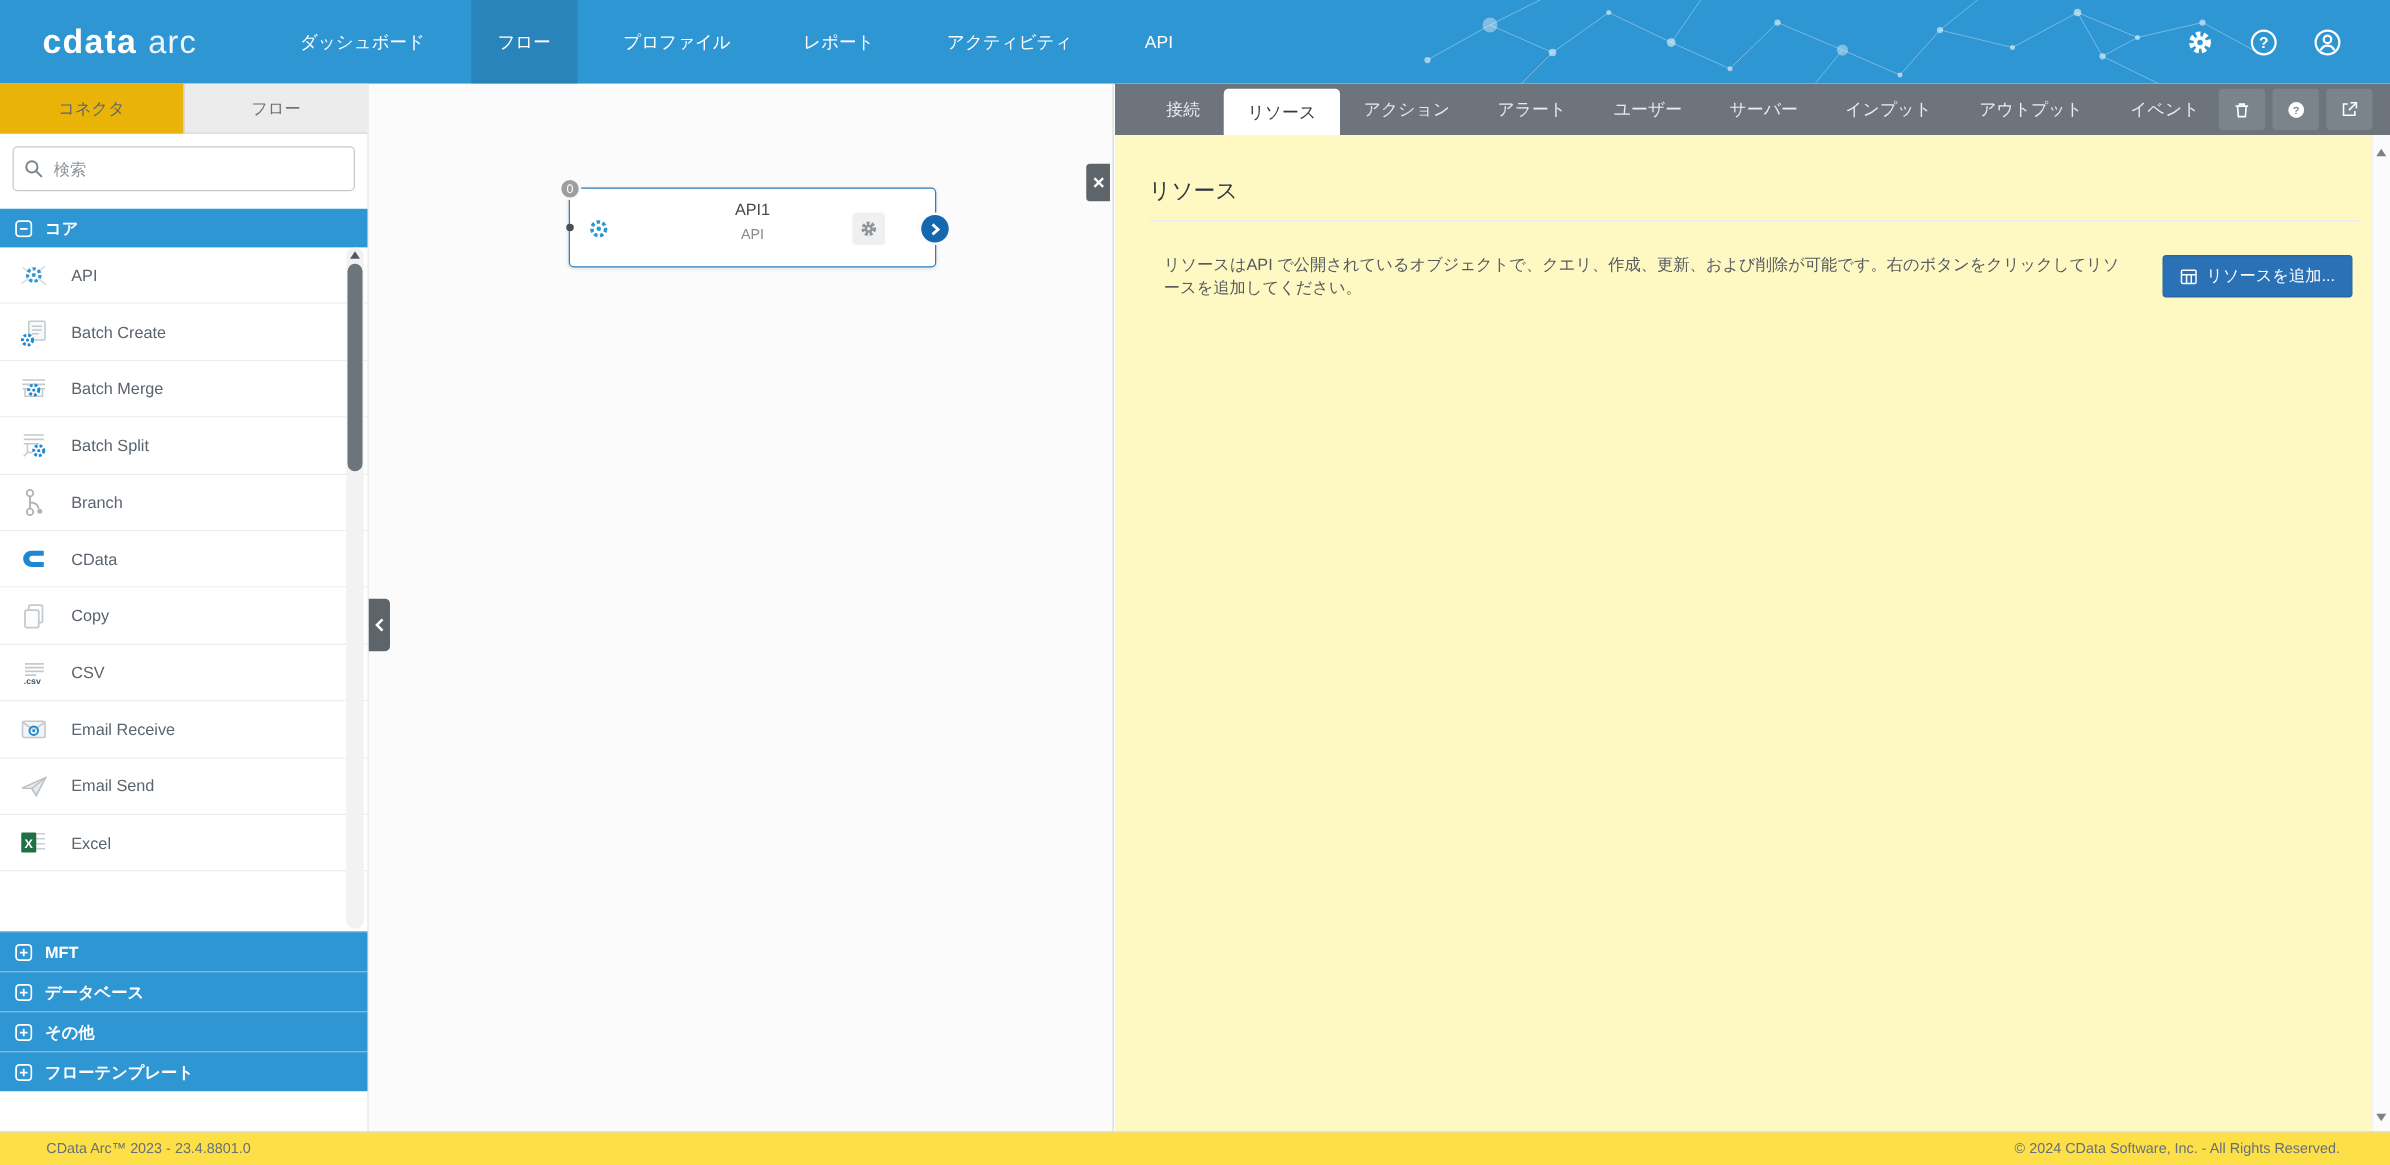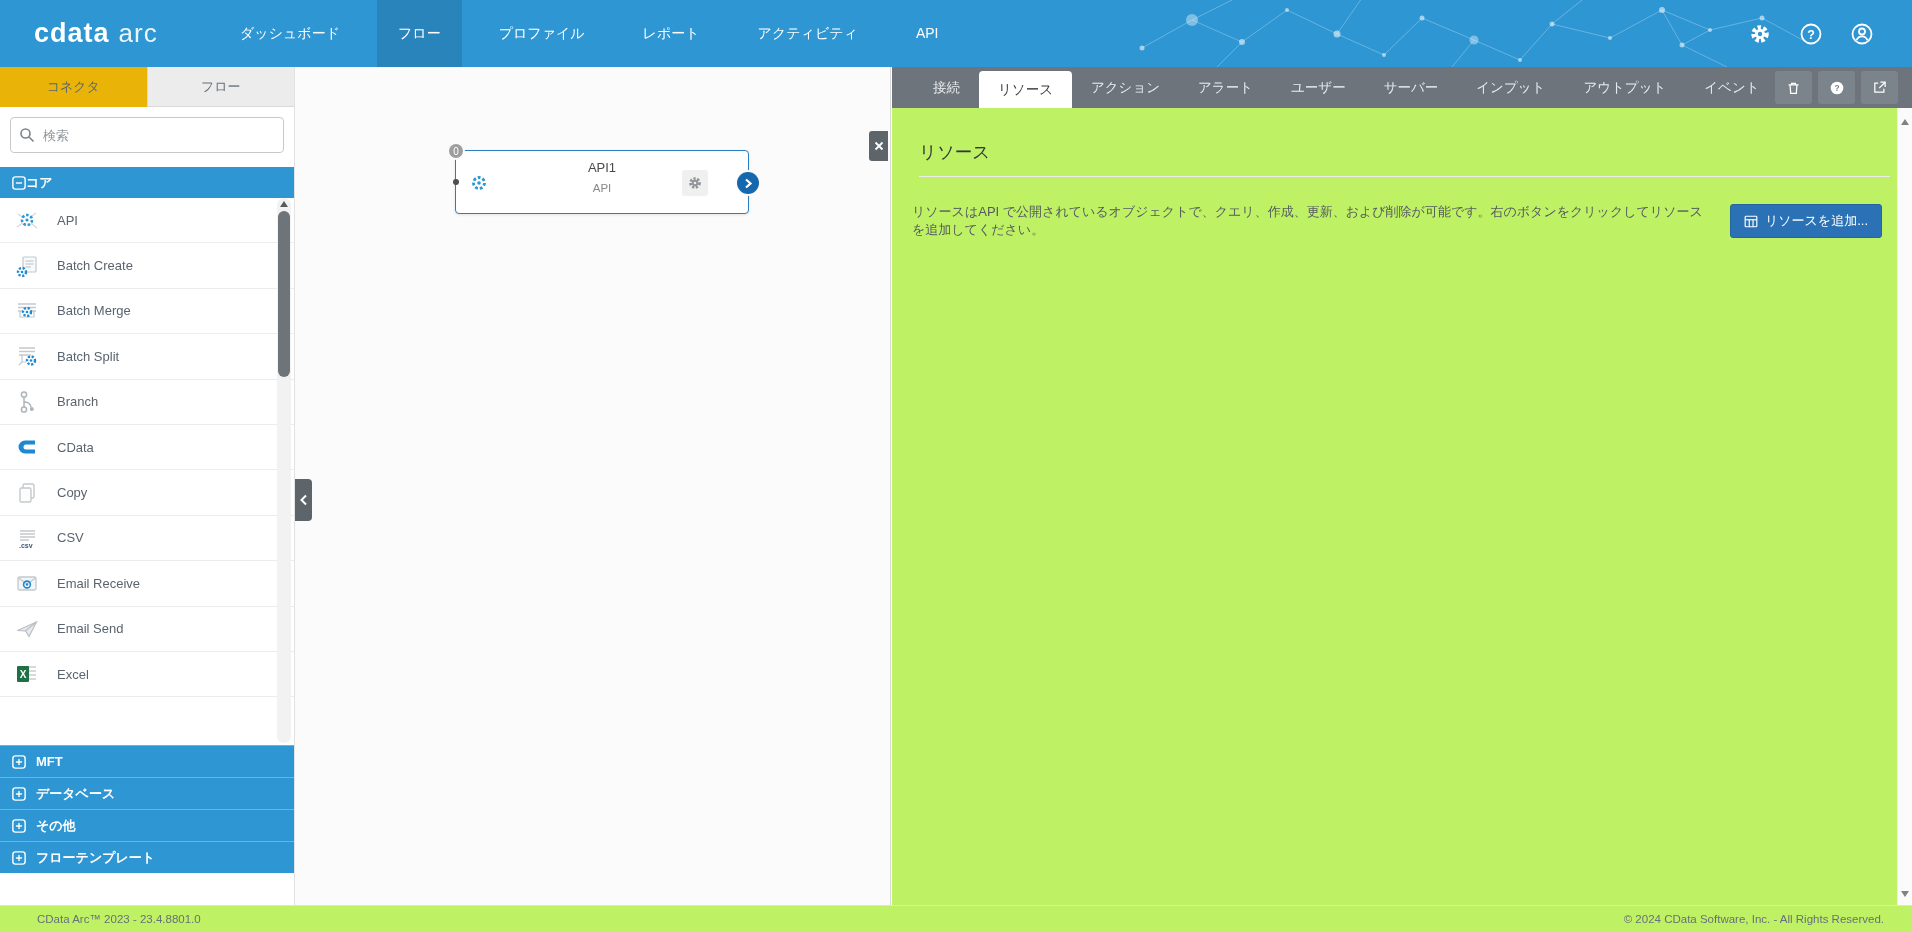--- a/index.html
+++ b/index.html
@@ -21,21 +21,21 @@
   
   #sidebar { position:absolute; left:0; top:67px; width:295px; height:838px; background:#fff; border-right:1px solid #e2e2e2; }
   #side-tabs { display:flex; height:40px; }
   .side-tab { flex:1; text-align:center; line-height:40px; font-size:13px; color:#5b6770; cursor:pointer; background:#eab308; }
   .side-tab.inactive { background:#ececec; border-bottom:1px solid #d9d9d9; border-left:1px solid #d9d9d9; color:#68727a; }
   #search-wrap { padding:10px 10px 14px 10px; position:relative; }
   #search-input { width:100%; height:36px; border:1px solid #c9c9c9; border-radius:4px; padding:0 10px 0 32px;
     font-size:13px; color:#444; outline:none; font-family:inherit; background:#fff; }
   #search-input::placeholder { color:#8d959b; }
   #search-icon { position:absolute; left:19px; top:20px; width:16px; height:16px; }
-  .section-head { height:31px; background:#2E96D3; color:#fff; display:flex; align-items:center; gap:0;
+  .section-head { height:31px; background:#2E96D3; color:#fff; display:flex; align-items:center; gap:10px;
     padding-left:12px; font-size:13px; font-weight:bold; cursor:pointer; }
   #connector-list { height:545px; overflow:hidden; }
   .citem { height:45.4px; display:flex; align-items:center; gap:17px; padding-left:13px;
     border-bottom:1px solid #ececec; background:#fff; cursor:pointer; }
   .clabel { font-size:13px; color:#5a646e; }
   .cicon { width:27px; height:27px; display:inline-flex; align-items:center; justify-content:center; }
   #cat-gap { height:2px; }
   .cat-row { height:32px; background:#2E96D3; display:flex; align-items:center; gap:10px; padding-left:12px;
     border-top:1px solid rgba(255,255,255,.28); color:#fff; font-size:13px; font-weight:bold; cursor:pointer; }
   
@@ -58,43 +58,43 @@
   #node-title { font-size:13px; color:#4a4a4a; }
   #node-subtitle { font-size:11.5px; color:#8a8a8a; margin-top:7px; }
   #node-gear { position:absolute; right:40px; top:19px; width:26px; height:26px; background:#f0f0f0; border-radius:3px;
     display:flex; align-items:center; justify-content:center; cursor:pointer; }
   #node-next { position:absolute; right:-11px; top:21px; width:22px; height:22px; background:#1568AE; border-radius:50%;
     display:flex; align-items:center; justify-content:center; cursor:pointer; box-shadow:0 0 0 2px #fbfbfb; }
   #canvas-close { position:absolute; right:2px; top:64px; width:19px; height:30px; background:#5d656b;
     border-radius:3px 0 0 3px; display:flex; align-items:center; justify-content:center; cursor:pointer; }
 
   
-  #panel { position:absolute; left:892px; top:67px; width:1020px; height:838px; background:#bef264; }
+  #panel { position:absolute; left:892px; top:67px; width:1020px; height:838px; background:#fef9c3; }
   #panel-tabbar { position:relative; height:41px; background:#6D747B; display:flex; align-items:stretch; padding-left:22px; }
   .ptab { padding:0 19px; line-height:41px; font-size:13.5px; color:#e9ecef; cursor:pointer; white-space:nowrap; }
   .ptab.active { background:#fff; color:#32383e; border-radius:4px 4px 0 0; margin-top:4px; line-height:37px; }
   #panel-tools { position:absolute; right:14px; top:4px; display:flex; gap:6px; }
   .ptool { width:37px; height:33px; background:#7b838b; border-radius:3px; border:none;
     display:flex; align-items:center; justify-content:center; cursor:pointer; }
   #panel-heading { margin:32px 30px 0 27px; font-size:17.5px; color:#31383e; font-weight:500; }
   #panel-rule { margin:12px 22px 0 27px; border-bottom:1px solid #ececec; }
-  #panel-introrow { margin:26px 30px 0 20px; display:flex; align-items:center; justify-content:space-between; gap:24px; }
+  #panel-introrow { margin:26px 30px 0 39px; display:flex; align-items:center; justify-content:space-between; gap:24px; }
   #panel-desc { font-size:13px; color:#555a5f; }
   #add-resource-btn { background:#2A72B5; border:1px solid #26669f; border-radius:3px; color:#fff; font-size:13px;
     padding:7px 13px; display:flex; align-items:center; gap:7px; cursor:pointer; white-space:nowrap; font-family:inherit; }
   #panel-scroll { position:absolute; right:0; top:41px; width:15px; height:797px; background:#fbfbfb; border-left:1px solid #f0f0f0; }
   #panel-scroll .up { position:absolute; top:11px; left:3px; width:0; height:0;
     border-left:4px solid transparent; border-right:4px solid transparent; border-bottom:6px solid #7d8287; }
   #panel-scroll .down { position:absolute; bottom:8px; left:3px; width:0; height:0;
     border-left:4px solid transparent; border-right:4px solid transparent; border-top:6px solid #7d8287; }
 
   
-  #footer { position:absolute; left:0; top:905px; width:1912px; height:27px; background:#bef264;
+  #footer { position:absolute; left:0; top:905px; width:1912px; height:27px; background:#fde047;
     border-top:1px solid #e0e0e0; display:flex; align-items:center; justify-content:space-between;
-    padding:0 28px 0 37px; font-size:11.5px; color:#68707a; }
+    padding:0 40px 0 37px; font-size:11.5px; color:#68707a; }
 </style>
 </head>
 <body>
 
 <div id="navbar">
   <svg id="constellation" viewBox="0 0 700 67">
     <g stroke="rgba(255,255,255,0.35)" stroke-width="0.8" fill="none">
       <path d="M20 48 L70 20 L120 42 L165 10 L215 34 L262 55 L300 18 L352 40 L398 60 L430 24 L488 38 L540 10 L588 30 L640 18 L688 44"></path>
       <path d="M70 20 L120 -5 M120 42 L95 67 M215 34 L240 -2 M352 40 L330 67 M430 24 L465 -4 M540 10 L560 45 L605 67 M588 30 L560 45"></path>
     </g>

